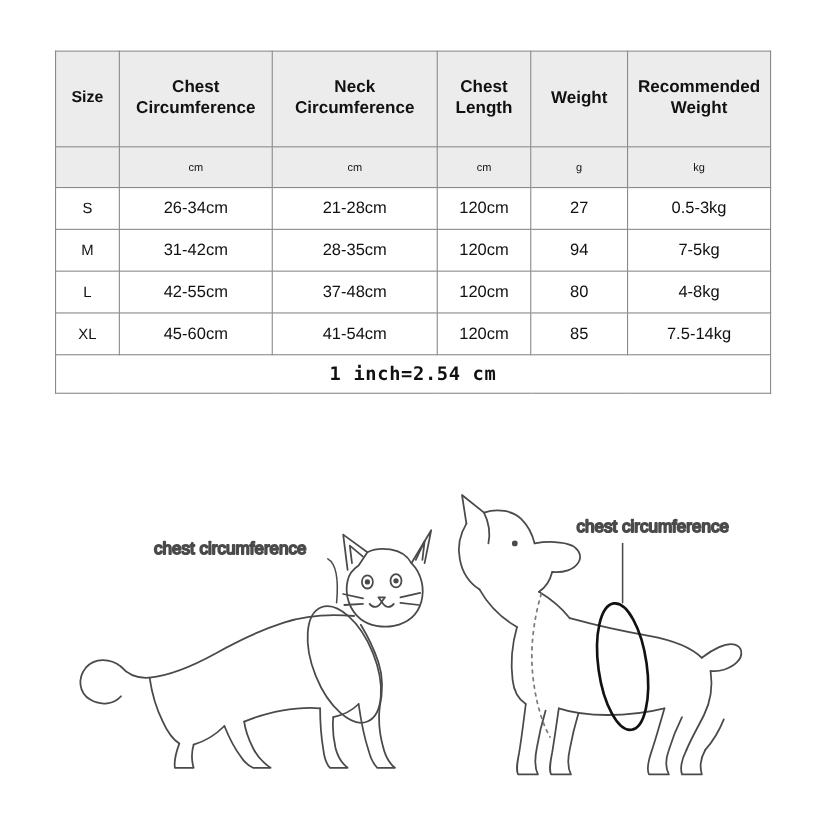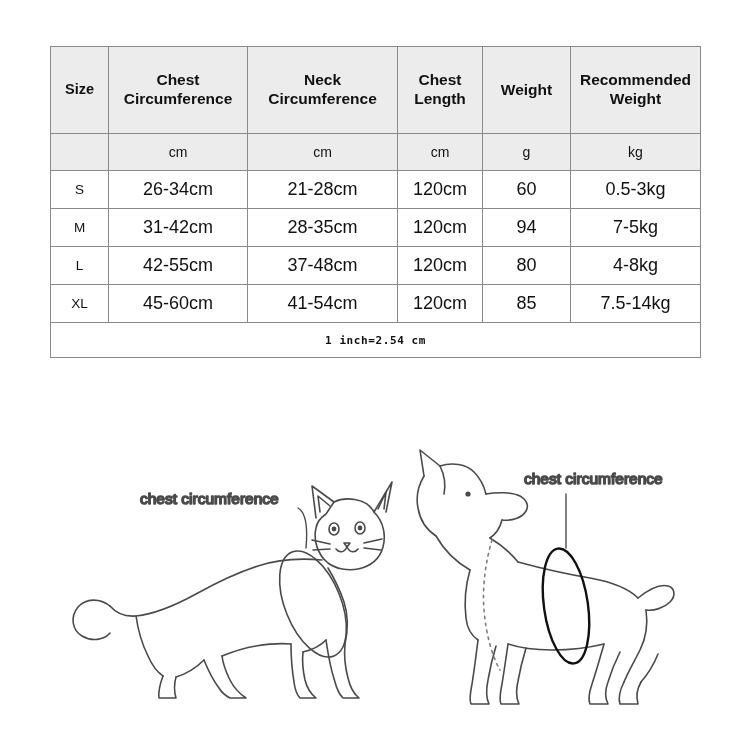--- a/index.html
+++ b/index.html
@@ -42,36 +42,36 @@
     font-size: 15.5px;
     line-height: 1.22;
     height: 82px;
     padding: 2px 4px;
   }
   thead tr.head-row th.size-col {
     font-size: 14.5px;
   }
   thead tr.unit-row td {
     background: #ececec;
-    font-size: 14px;
+    font-size: 10px;
     height: 34px;
   }
   tbody tr td {
-    font-size: 18px;
+    font-size: 15px;
     height: 35px;
     background: #ffffff;
   }
   tbody tr td.size-cell {
     font-size: 13.5px;
   }
   tr.note-row td {
     height: 32px;
     background: #ffffff;
     font-family: "DejaVu Sans Mono", monospace;
-    font-size: 11px;
+    font-size: 17px;
     font-weight: bold;
     letter-spacing: 0.6px;
   }
   tr.note-row.second td {
     height: 34px;
     letter-spacing: 1.1px;
   }
 
   
   col.c-size  { width: 58px; }
@@ -128,21 +128,21 @@
         <td>g</td>
         <td>kg</td>
       </tr>
     </thead>
     <tbody>
       <tr>
         <td class="size-cell">S</td>
         <td>26-34cm</td>
         <td>21-28cm</td>
         <td>120cm</td>
-        <td>60</td>
+        <td>27</td>
         <td>0.5-3kg</td>
       </tr>
       <tr>
         <td class="size-cell">M</td>
         <td>31-42cm</td>
         <td>28-35cm</td>
         <td>120cm</td>
         <td>94</td>
         <td>7-5kg</td>
       </tr>

